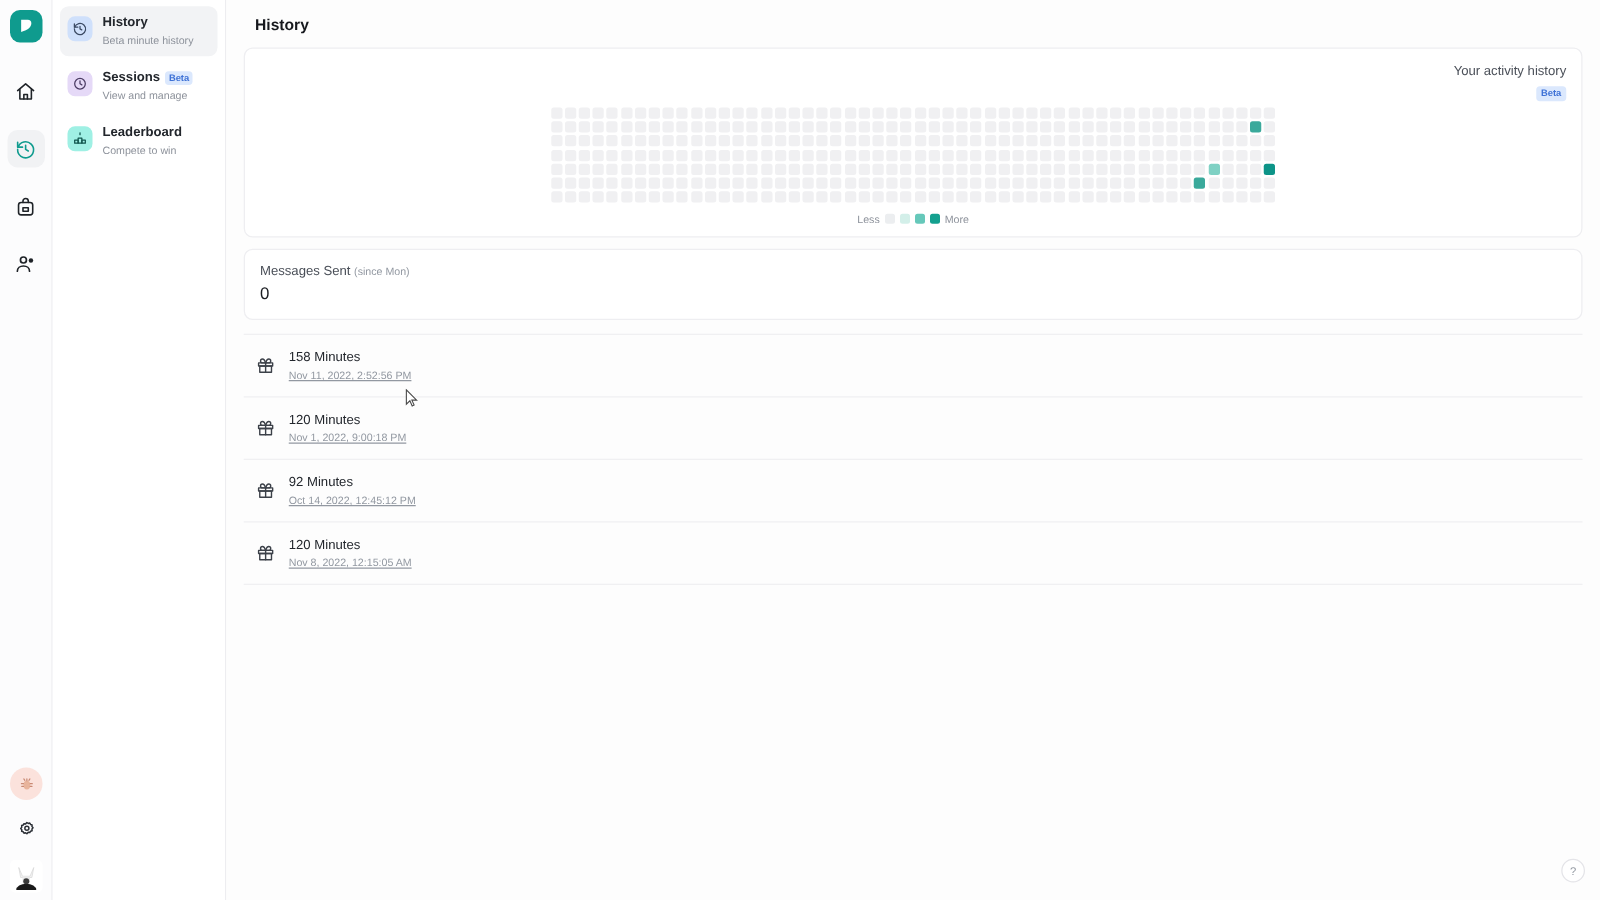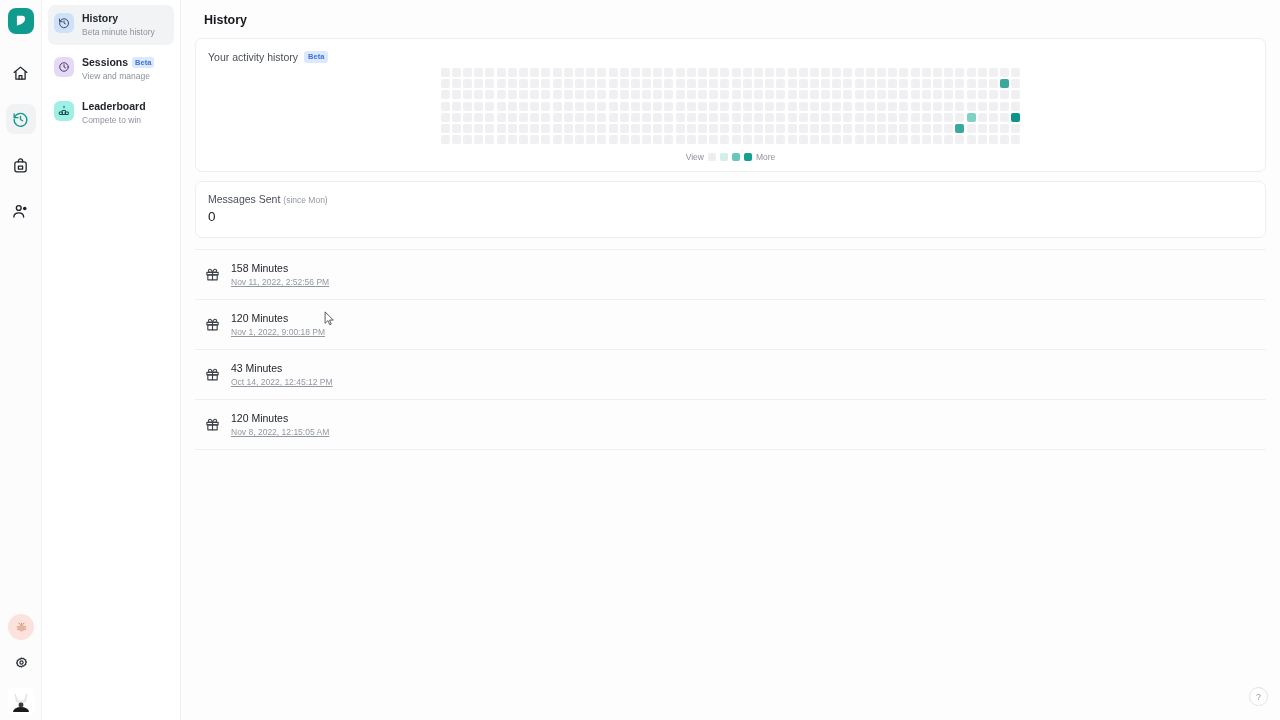--- a/index.html
+++ b/index.html
@@ -81,21 +81,21 @@
   .nav-sub { font-size: 8.5px; color: #8d929b; line-height: 12px; margin-top: 1px; white-space: nowrap; }
 
   
   .main { flex: 1; height: 720px; background: #fdfdfd; padding: 0 14px; position: relative; }
   .page-title { font-size: 12.5px; font-weight: 700; color: #16181d; padding: 13px 0 11px 9px; }
 
   .card {
     background: #ffffff; border: 1px solid #eeeef1; border-radius: 7px;
   }
   .activity-card { padding: 12px 12px 9px 12px; }
-  .activity-head { display: flex; align-items: flex-end; gap: 6px; font-size: 10.5px; color: #4b5059; }
+  .activity-head { display: flex; align-items: flex-end; gap: 6px; font-size: 10.5px; color: #4b5059; flex-direction: column; }
   .beta2 {
     font-size: 7.5px; font-weight: 700; color: #3f72d6;
     background: #dbe8fd; border-radius: 3px; padding: 1px 4px; line-height: 10px;
   }
 
   .heat-wrap { display: flex; justify-content: center; margin-top: 5px; }
   .heat { display: grid; grid-auto-flow: column; grid-template-rows: repeat(7, 9px); gap: 2.2px; }
   .cell { width: 9px; height: 9px; border-radius: 2px; background: #f0f0f2; }
 
   .legend {
@@ -620,21 +620,21 @@
           <div class="cell" style="background: rgb(240, 240, 242);"></div>
           <div class="cell" style="background: rgb(240, 240, 242);"></div>
           <div class="cell" style="background: rgb(240, 240, 242);"></div>
           <div class="cell" style="background: rgb(13, 148, 136);"></div>
           <div class="cell" style="background: rgb(240, 240, 242);"></div>
           <div class="cell" style="background: rgb(240, 240, 242);"></div>
         </div>
     </div>
 
     <div class="legend">
-      <span>View</span>
+      <span>Less</span>
       <span class="sw" id="lsw0" style="background: rgb(236, 238, 240);"></span>
       <span class="sw" id="lsw1" style="background: rgb(211, 239, 233);"></span>
       <span class="sw" id="lsw2" style="background: rgb(102, 200, 186);"></span>
       <span class="sw" id="lsw3" style="background: rgb(20, 160, 143);"></span>
       <span>More</span>
     </div>
   </div>
 
   <div class="stats">
     <div class="card stat">
@@ -675,21 +675,21 @@
       </div>
       <div class="row">
         <svg class="gift" viewBox="0 0 24 24" fill="none" stroke="currentColor" stroke-width="1.8" stroke-linecap="round" stroke-linejoin="round">
           <rect x="3" y="8.5" width="18" height="4"></rect>
           <rect x="4.5" y="12.5" width="15" height="8"></rect>
           <path d="M12 8.5v12"></path>
           <path d="M12 8.5S10.5 3.5 8 3.5a2.4 2.4 0 0 0 0 5z"></path>
           <path d="M12 8.5s1.5-5 4-5a2.4 2.4 0 0 1 0 5z"></path>
         </svg>
         <div>
-          <div class="row-title">43 Minutes</div>
+          <div class="row-title">92 Minutes</div>
           <div class="row-sub">Oct 14, 2022, 12:45:12 PM</div>
         </div>
       </div>
       <div class="row">
         <svg class="gift" viewBox="0 0 24 24" fill="none" stroke="currentColor" stroke-width="1.8" stroke-linecap="round" stroke-linejoin="round">
           <rect x="3" y="8.5" width="18" height="4"></rect>
           <rect x="4.5" y="12.5" width="15" height="8"></rect>
           <path d="M12 8.5v12"></path>
           <path d="M12 8.5S10.5 3.5 8 3.5a2.4 2.4 0 0 0 0 5z"></path>
           <path d="M12 8.5s1.5-5 4-5a2.4 2.4 0 0 1 0 5z"></path>

